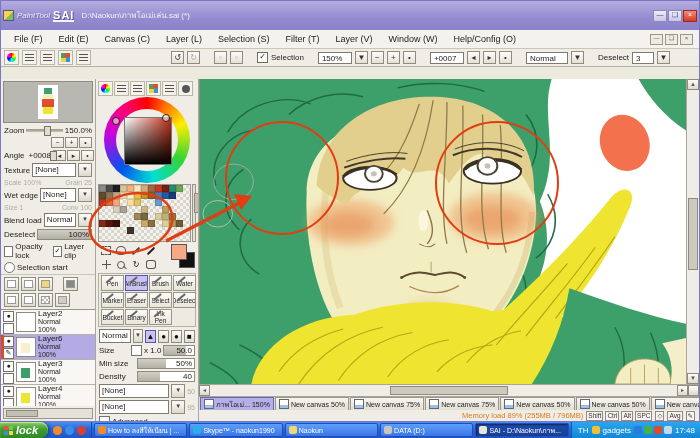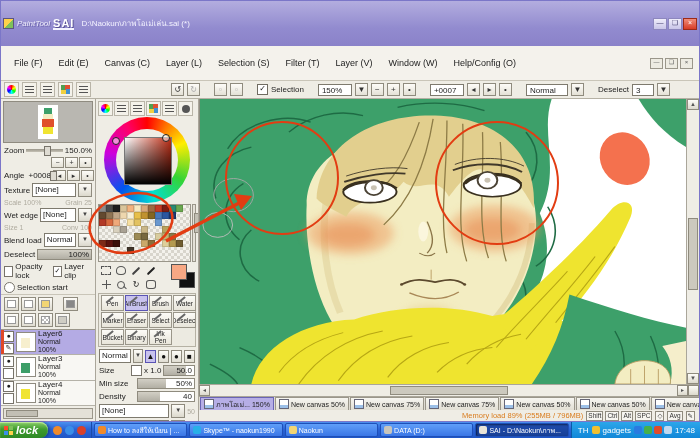--- a/index.html
+++ b/index.html
@@ -1,47 +1,47 @@
 <!DOCTYPE html>
 <html><head>
 <meta charset="utf-8">
 <style>
   html,body{margin:0;padding:0;}
   body{width:700px;height:438px;overflow:hidden;position:relative;background:#ece9dd;
        font-family:"Liberation Sans","DejaVu Sans",sans-serif;font-size:9px;color:#1c1c1c;
        -webkit-font-smoothing:antialiased;}
   .win{position:absolute;inset:0 0 16px 0;display:flex;flex-direction:column;border:1px solid #7b76c8;box-sizing:border-box;}
   
-  .titlebar{height:13px;background:linear-gradient(#b3addf,#928bcf 60%,#8a82c9);display:flex;align-items:center;padding:16px 2px;gap:3px;flex:0 0 auto;}
+  .titlebar{height:13px;background:linear-gradient(#b3addf,#928bcf 60%,#8a82c9);display:flex;align-items:center;padding:8px 2px;gap:3px;flex:0 0 auto;}
   .appicon{width:9px;height:9px;background:linear-gradient(135deg,#ffd24a 50%,#7ec05a 50%);border:1px solid #5a5480;flex:0 0 auto;}
   .logo-paint{font-style:italic;font-size:8px;color:#efeefb;text-shadow:1px 1px 0 #6c64ad;}
   .logo-sai{font-weight:bold;font-size:11px;color:#fff;letter-spacing:1px;text-shadow:1px 1px 0 #575094;border-bottom:2px solid #f4f4ff;line-height:10px;}
   .title-text{color:#f4f3ff;font-size:8px;margin-left:4px;flex:1;white-space:nowrap;overflow:hidden;}
   .winbtns{display:flex;gap:1px;}
   .wbtn{width:12px;height:10px;background:linear-gradient(#efedfa,#c9c5e8);border:1px solid #8d87be;font-size:7px;line-height:8px;text-align:center;color:#44406e;}
   .wbtn.close{background:linear-gradient(#f08d7a,#d83b25);color:#fff;border-color:#9c2a18;}
   
-  .menubar{height:14px;background:#f4f2ec;border-bottom:1px solid #c9c5b8;display:flex;align-items:center;padding:10px 6px;gap:2px;flex:0 0 auto;}
+  .menubar{height:14px;background:#f4f2ec;border-bottom:1px solid #c9c5b8;display:flex;align-items:center;padding:2px 6px;gap:2px;flex:0 0 auto;}
   .menu-item{padding:1px 7px;font-size:9px;color:#222;}
   .menu-spacer{flex:1;}
   .cbtn{width:11px;height:9px;background:#edebe2;border:1px solid #9a968a;font-size:6px;line-height:7px;text-align:center;color:#555;}
   
   .toolbar{height:17px;background:#efede5;border-bottom:1px solid #b5b1a4;display:flex;align-items:center;padding:0 3px;gap:3px;flex:0 0 auto;}
   .tb-ic{width:13px;height:13px;border:1px solid #b9b5a8;background:#f4f2ea;display:flex;align-items:center;justify-content:center;}
   .wheel-mini{width:9px;height:9px;border-radius:50%;background:conic-gradient(#f00,#ff0,#0f0,#0ff,#00f,#f0f,#f00);}
   .lines-mini{width:9px;height:7px;background:repeating-linear-gradient(#555 0 1px,transparent 1px 3px);}
   .grid-mini{width:9px;height:9px;background:conic-gradient(#e05030 0 25%,#4090d0 0 50%,#f0d040 0 75%,#50a050 0);}
   .tbtn{min-width:13px;height:13px;background:linear-gradient(#fdfcf8,#e4e1d6);border:1px solid #8f8b7e;font-size:8px;line-height:11px;text-align:center;color:#333;padding:0 1px;box-sizing:border-box;}
   .tbtn.dis{color:#aaa;}
   .tb-field{height:12px;background:#fff;border:1px solid #7e7a6e;font-size:8px;line-height:11px;padding:0 3px;min-width:34px;box-sizing:border-box;}
   .tb-label{font-size:8px;}
   .chk{width:9px;height:9px;background:#fff;border:1px solid #6f6b60;font-size:8px;line-height:8px;text-align:center;color:#222;}
   .gap{width:8px;}
   
-  .main{flex:1;display:flex;min-height:0;}
+  .main{flex:1;display:flex;min-height:0;margin-top:12px;}
   .lpanel{width:94px;flex:0 0 auto;background:#efede5;border-right:1px solid #aaa69a;display:flex;flex-direction:column;font-size:8px;}
   .mpanel{width:102px;flex:0 0 auto;background:#efede5;border-right:1px solid #aaa69a;display:flex;flex-direction:column;font-size:8px;overflow:hidden;}
   .row{display:flex;align-items:center;gap:2px;padding:1px 3px;}
   .navbox{height:40px;background:#b9b7b1;margin:2px;border:1px solid #8f8b80;display:flex;align-items:center;justify-content:center;}
   .navthumb{width:20px;height:34px;background:#fff;position:relative;}
   .navthumb i{position:absolute;display:block;}
   .sld{flex:1;height:3px;background:linear-gradient(#9a968a,#c5c1b5);position:relative;}
   .sld b{position:absolute;top:-3px;width:5px;height:8px;background:#dedbd2;border:1px solid #77736a;}
   .mini3{display:flex;gap:1px;}
   .mini3 .tbtn{width:12px;height:11px;font-size:7px;line-height:9px;}
@@ -332,20 +332,34 @@
             <i></i>
           </span>
         <span class="lt">
             <i style="background:repeating-conic-gradient(#bbb 0 25%,#fff 0 50%) 0 0/4px 4px"></i>
           </span>
         <span class="lt trash">
             <i></i>
           </span>
       </div>
       <div class="layers">
+          <div class="layer-row">
+            <div style="display: flex; flex-direction: column; gap: 1px;">
+              <span class="lchk">●</span>
+              <span class="lchk"></span>
+            </div>
+            <div class="lthumb">
+              <i style="background: rgb(255, 255, 255);"></i>
+            </div>
+            <div class="lmeta">
+              <div class="nm">Layer2</div>
+              <div>Normal</div>
+              <div>100%</div>
+            </div>
+          </div>
           <div class="layer-row sel">
             <div style="display: flex; flex-direction: column; gap: 1px;">
               <span class="lchk">●</span>
               <span class="lchk">✎</span>
             </div>
             <div class="lthumb">
               <i style="background: rgb(247, 239, 206);"></i>
             </div>
             <div class="lmeta">
               <div class="nm">Layer6</div>

